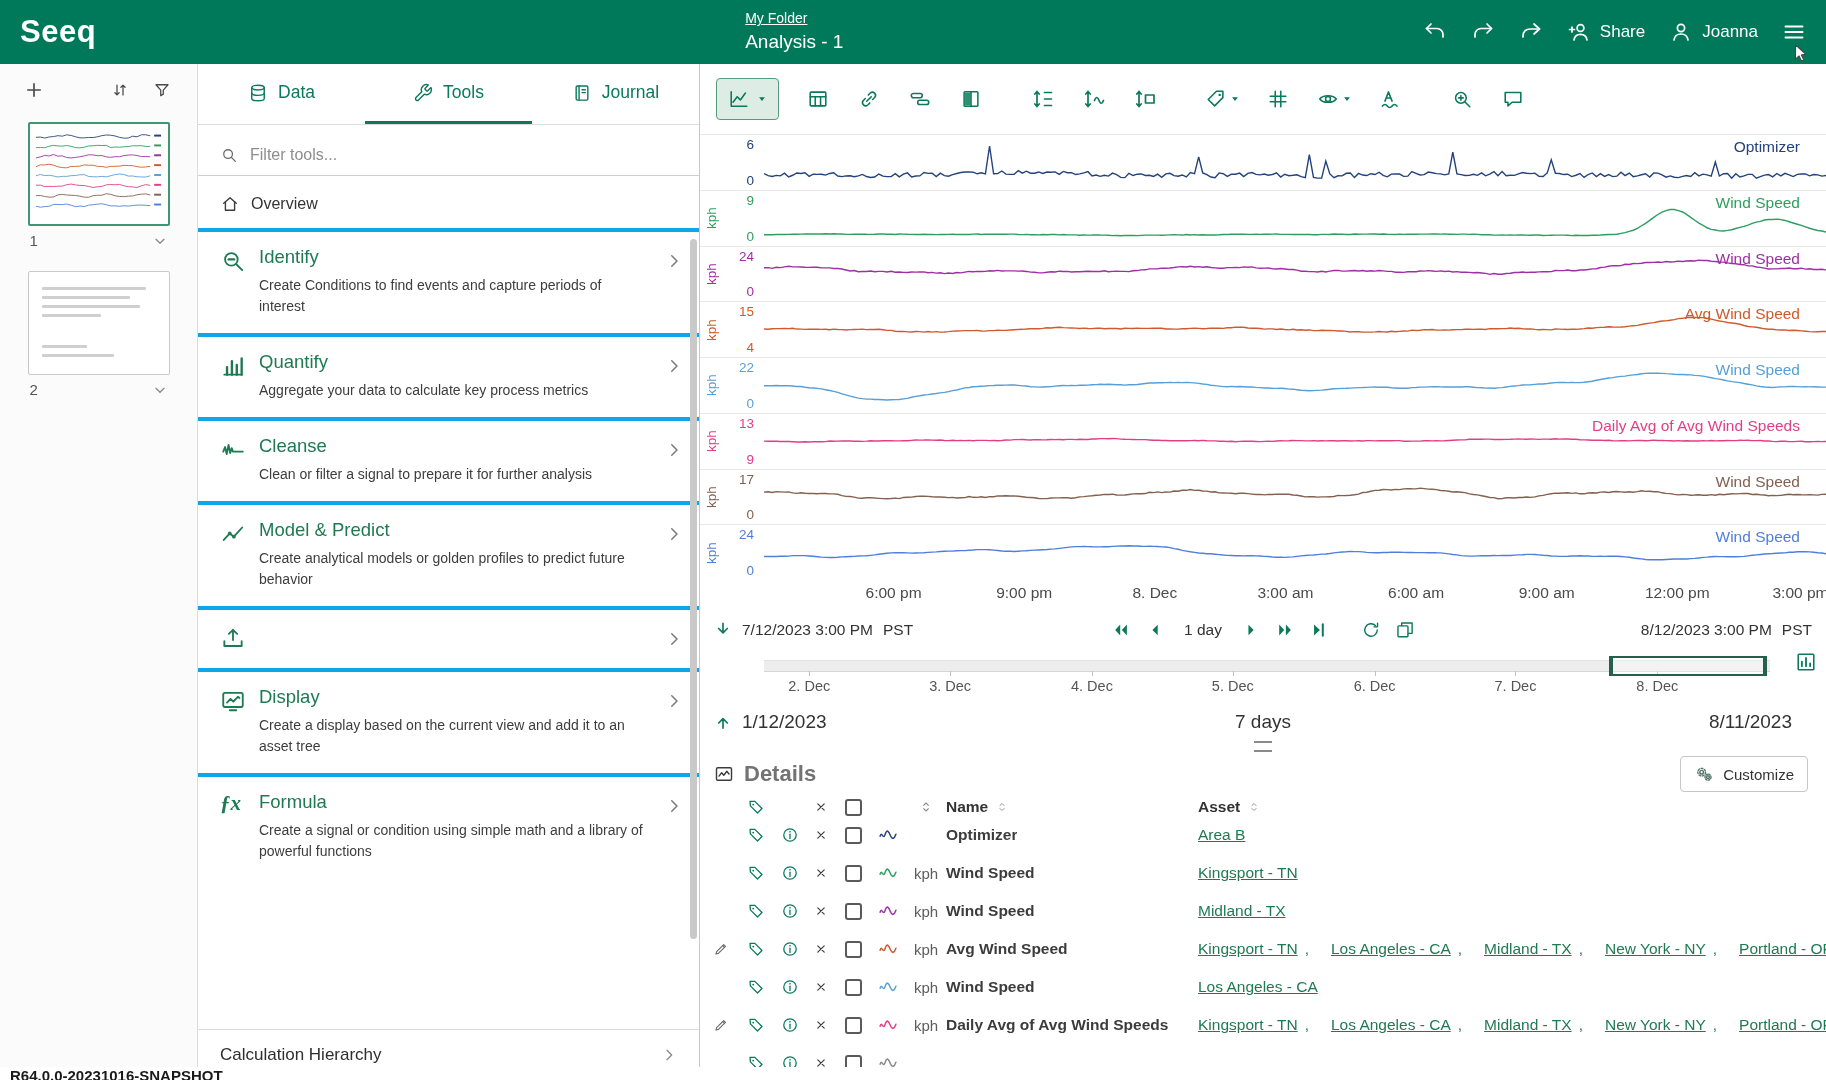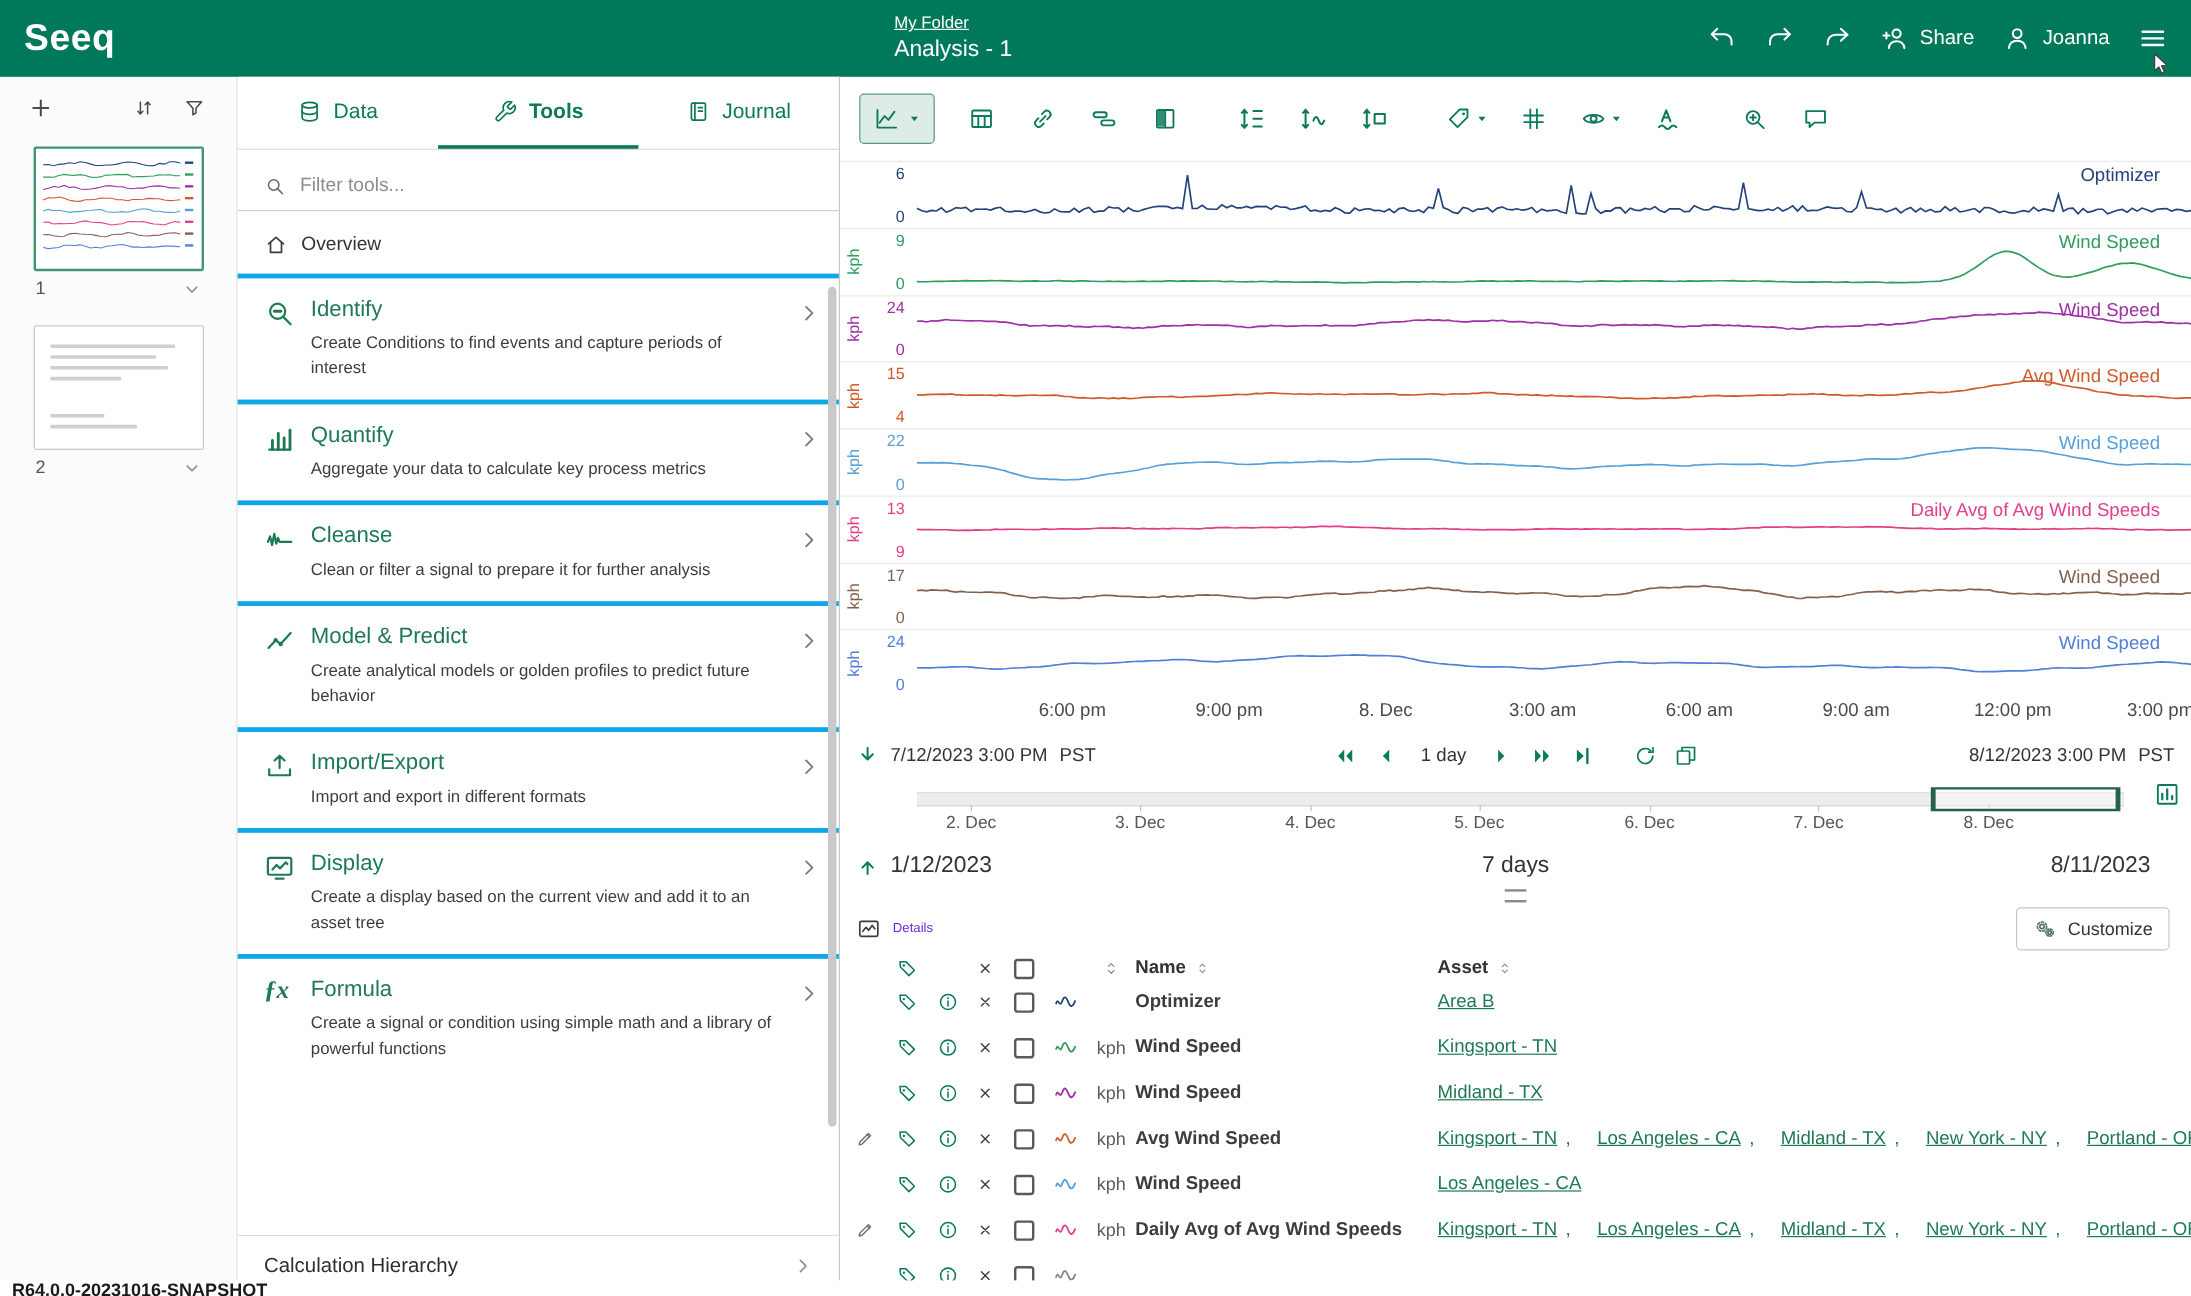--- a/index.html
+++ b/index.html
@@ -38,21 +38,21 @@
   .mbar{height:3px;background:#cfcfcf;border-radius:1px}
   .msp{height:16px}
   .wsfoot{display:flex;justify-content:space-between;align-items:center;margin-top:6px;padding:0 2px;color:#555}
   .wsnum{font-size:15px}
 
   
   .tools{flex:0 0 502px;background:#fff;border-right:1px solid #c9c9c9;display:flex;flex-direction:column;position:relative;min-height:0;box-sizing:border-box}
   .tabs{display:flex;border-bottom:1px solid #ddd;flex:0 0 60px}
   .tab{flex:1;display:flex;align-items:center;justify-content:center;gap:10px;color:#0B7A5A;font-size:17.5px;cursor:pointer;border-bottom:3px solid transparent;box-sizing:border-box}
   .tab i{width:20px;height:20px}
-  .tab.active{border-bottom-color:#0B7A5A;font-weight:bold}
+  .tab.active{border-bottom-color:#0B7A5A;font-weight:normal}
   .searchrow{display:flex;align-items:center;gap:10px;margin-top:20px;padding:0 0 10px 22px;border-bottom:1px solid #cfcfcf}
   .searchinput{border:none;outline:none;flex:1;font-size:16px;font-family:inherit;color:#333;background:transparent}
   .searchinput::placeholder{color:#8d8d8d}
   .ovrow{display:flex;align-items:center;gap:11px;padding:18px 22px 14px;font-size:16px;color:#333;cursor:pointer}
   .toolitem{display:flex;gap:13px;padding:14px 16px 16px 22px;border-top:4px solid #0ea5e9;cursor:pointer}
   .toolic{width:26px;height:26px;color:#1E7A52;margin-top:2px}
   .toolbody{flex:1;min-width:0}
   .toolname{font-size:18.5px;color:#1E7A52}
   .tooldesc{font-size:14px;color:#3d3d3d;line-height:1.5;margin-top:7px;padding-right:4px}
   .toolchev{margin-left:auto;align-self:flex-start;margin-top:6px;color:#7a7a7a}
@@ -102,21 +102,21 @@
   .sumrow .tico{width:34px;height:28px}
   .sum-dur{position:absolute;left:50%;transform:translateX(-50%)}
   .sum-end{margin-left:auto}
 
   .divider{flex:0 0 16px;display:flex;align-items:center;justify-content:center;cursor:row-resize}
   .grip{width:18px;height:7px;border-top:2px solid #8a8a8a;border-bottom:2px solid #8a8a8a}
 
   
   .details{flex:1;min-height:0;overflow:hidden;display:flex;flex-direction:column}
   .dhdr{display:flex;align-items:center;gap:10px;padding:2px 18px 6px 14px}
-  .dtitle{font-size:11px;font-weight:normal;color:#6d28d9}
+  .dtitle{font-size:22px;font-weight:bold;color:#737373}
   .custbtn{margin-left:auto;display:flex;align-items:center;gap:9px;background:#fff;border:1px solid #c6c6c6;border-radius:4px;padding:7px 13px;font-size:15px;color:#333;cursor:pointer;font-family:inherit}
   .custbtn i{color:#53756A}
   .dhead,.drow{display:grid;grid-template-columns:34px 36px 32px 30px 34px 36px 40px 252px 1fr;align-items:center;padding-left:4px}
   .dhead{height:40px}
   .drow{height:38px}
   .c{display:flex;align-items:center;justify-content:center;min-width:0}
   .c.cname,.c.casset{justify-content:flex-start;gap:7px}
   .colname{font-weight:bold;font-size:15.5px;color:#333;cursor:pointer}
   .unit{font-size:15px;color:#5c5c5c}
   .rowname{font-weight:bold;font-size:15.5px;color:#3c3c3c;white-space:nowrap;overflow:hidden}
@@ -399,24 +399,20 @@
               </svg>
             </i>
           </div>
           <div class="toolitem">
             <i class="toolic" data-icon="import">
               <svg viewBox="0 0 24 24" fill="none" stroke="currentColor" stroke-width="1.7" stroke-linecap="round" stroke-linejoin="round">
                 <path d="M4 14v4.5h16V14"></path>
                 <path d="M12 3.5V13M8.2 7.2 12 3.5l3.8 3.7"></path>
               </svg>
             </i>
-            <div class="toolbody">
-              <div class="toolname">Import/Export</div>
-              <div class="tooldesc">Import and export in different formats</div>
-            </div>
             <i class="ic18 toolchev" data-icon="chev-right">
               <svg viewBox="0 0 24 24" fill="none" stroke="currentColor" stroke-width="1.7" stroke-linecap="round" stroke-linejoin="round">
                 <path d="M9 5l7 7-7 7" stroke-width="2"></path>
               </svg>
             </i>
           </div>
           <div class="toolitem">
             <i class="toolic" data-icon="display">
               <svg viewBox="0 0 24 24" fill="none" stroke="currentColor" stroke-width="1.7" stroke-linecap="round" stroke-linejoin="round">
                 <rect x="3" y="4.5" width="18" height="13" rx="1.5"></rect>

